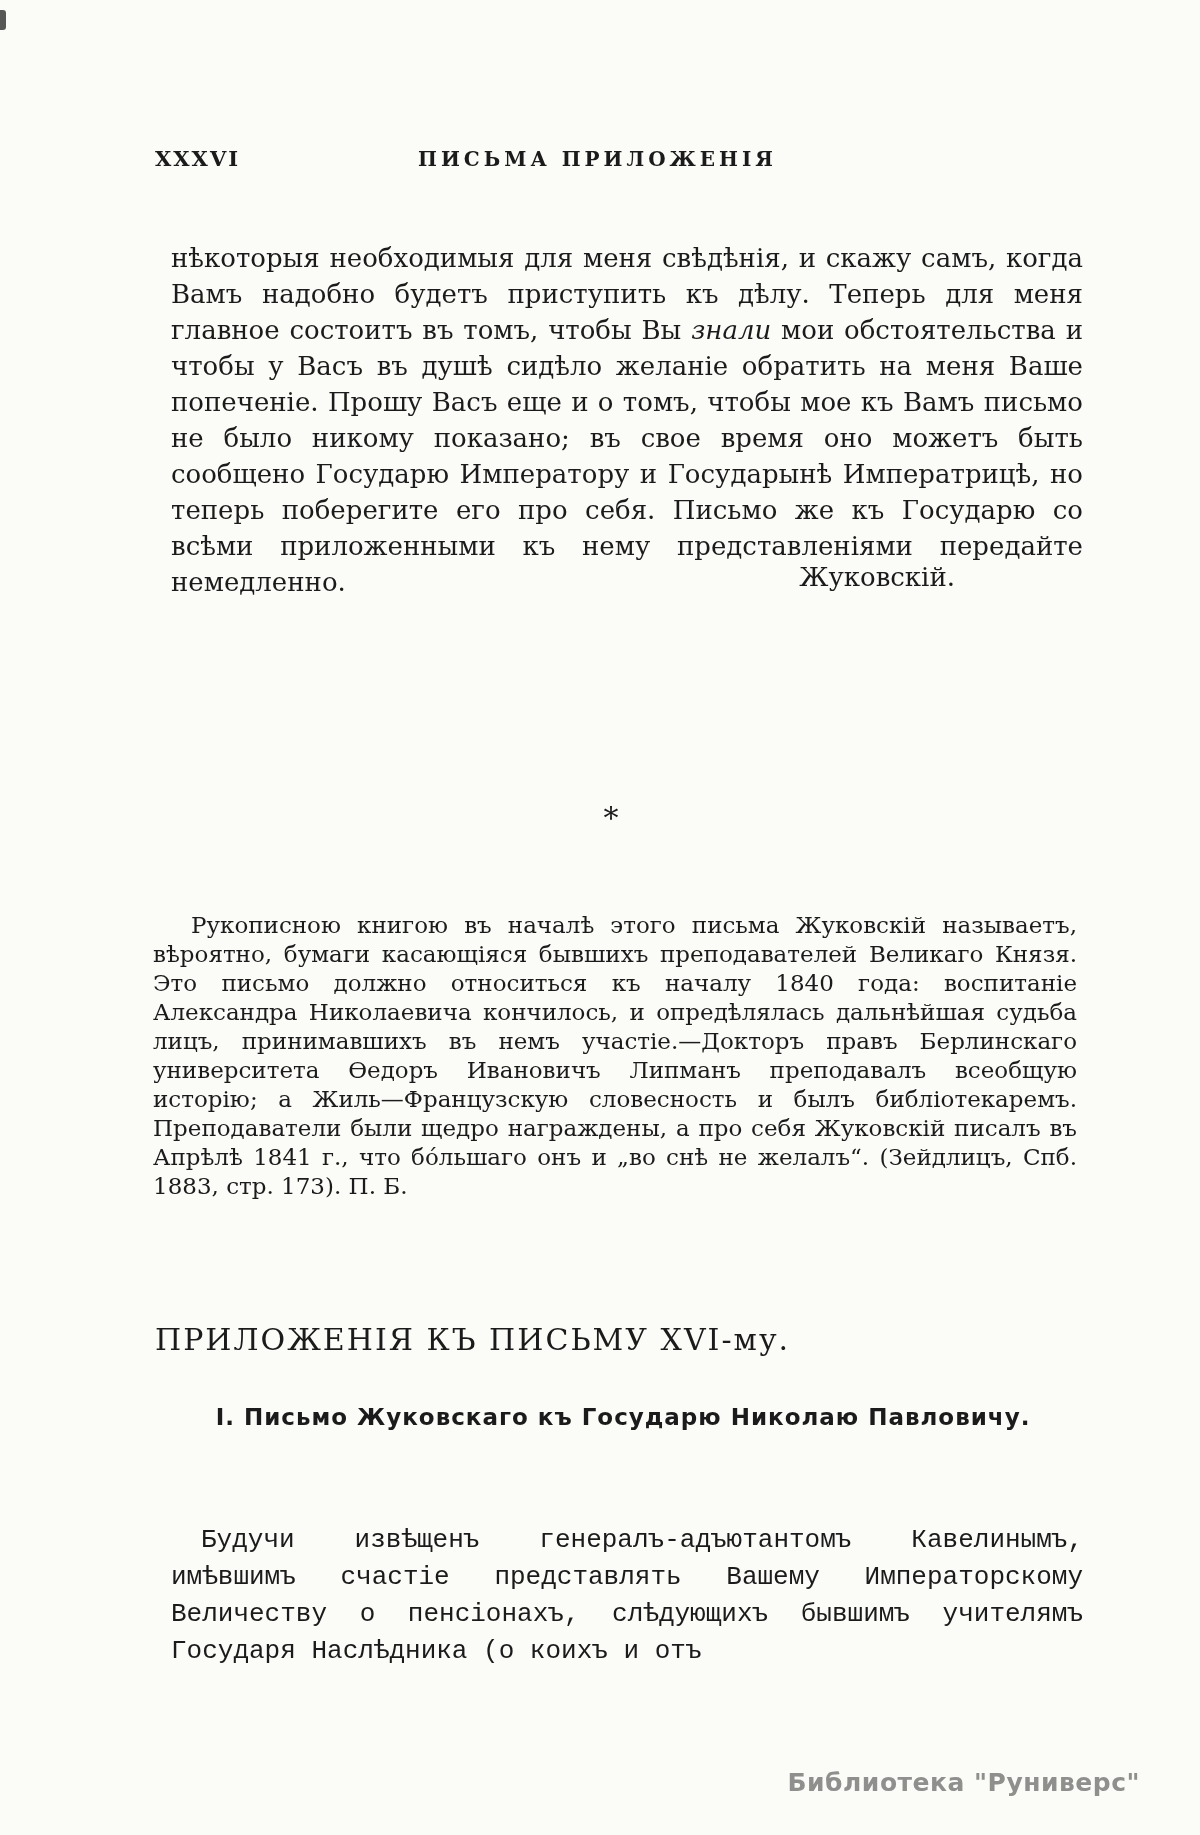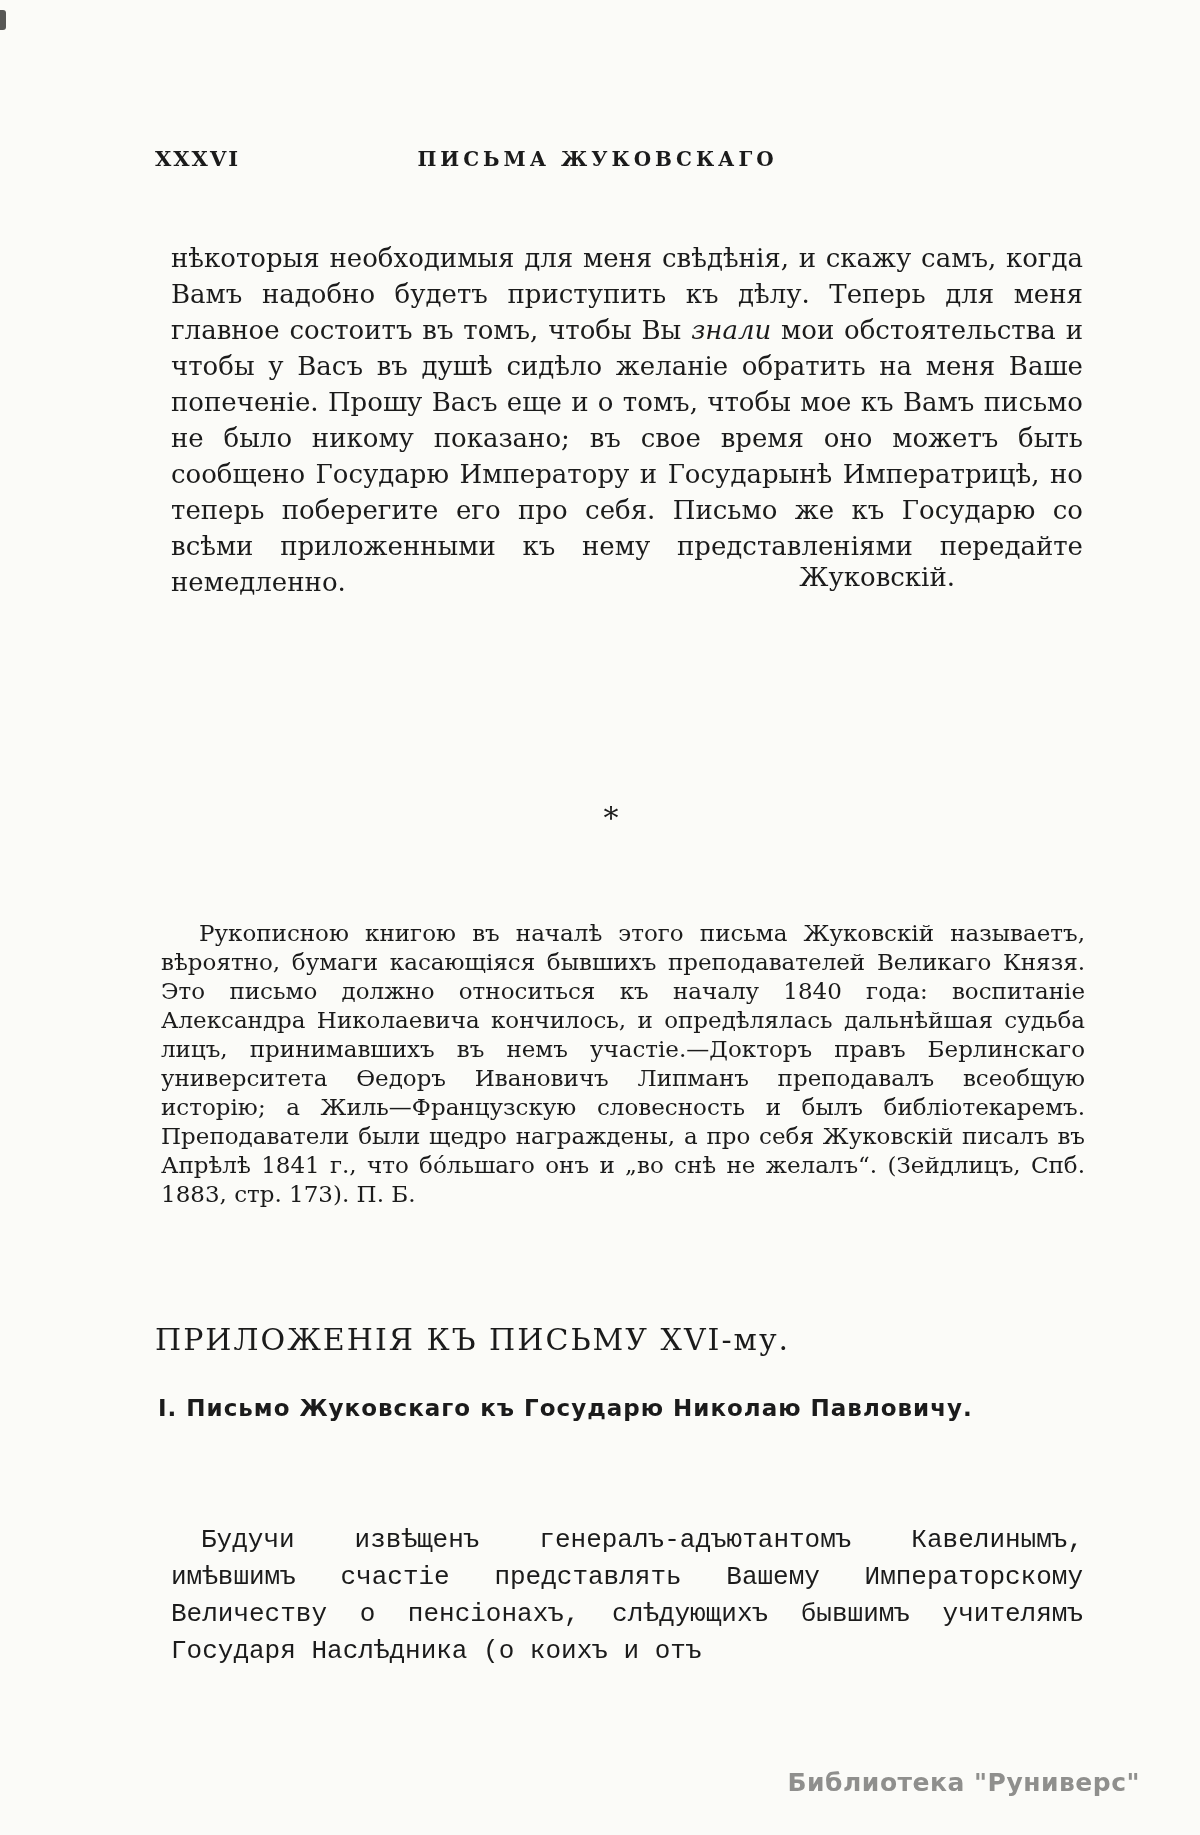--- a/index.html
+++ b/index.html
@@ -86,44 +86,44 @@
   .annotation {
     position: absolute;
     top: 908px;
     left: 150px;
     width: 924px;
     font-size: 23px;
     line-height: 29px;
     text-align: justify;
     text-align-last: left;
     text-indent: 38px;
-    margin: 11px;
+    margin: 3px;
   }
   .appendix-heading {
     position: absolute;
     top: 1322px;
     left: 155px;
     width: 912px;
     text-align: left;
     font-size: 30px;
     letter-spacing: 2px;
     margin: 0;
     font-weight: normal;
   }
   .appendix-subheading {
     position: absolute;
     top: 1392px;
     left: 155px;
     width: 912px;
-    text-align: left;
+    text-align: center;
     font-size: 23px;
     font-weight: bold;
     font-family: "DejaVu Sans", "Liberation Sans", sans-serif;
     letter-spacing: 1px;
-    margin: 3px;
+    margin: 12px;
   }
   .salutation {
     position: absolute;
     top: 1464px;
     left: 155px;
     width: 912px;
     text-align: center;
     font-size: 26px;
     margin: 0;
   }
@@ -141,21 +141,21 @@
 </style>
 </head>
 <body>
 
 <div class="page">
 
   <div class="scan-artifact"></div>
 
   <div class="running-header">
     <span class="page-number">XXXVI</span>
-    <span class="running-title">ПИСЬМА ЖУКОВСКАГО</span>
+    <span class="running-title">ПИСЬМА ПРИЛОЖЕНІЯ</span>
   </div>
 
   <p class="body-text para-1"><span>нѣкоторыя необходимыя для меня свѣдѣнія, и скажу самъ, когда Вамъ надобно будетъ приступить къ дѣлу. Теперь для меня главное состоитъ въ томъ, чтобы Вы </span><em>знали</em><span> мои обстоятельства и чтобы у Васъ въ душѣ сидѣло желаніе обратить на меня Ваше попеченіе. Прошу Васъ еще и о томъ, чтобы мое къ Вамъ письмо не было никому показано; въ свое время оно можетъ быть сообщено Государю Императору и Государынѣ Императрицѣ, но теперь поберегите его про себя. Письмо же къ Государю со всѣми приложенными къ нему представленіями передайте немедленно.</span></p>
 
   <p class="signature">Жуковскій.</p>
 
 
   <p class="separator-star">*</p>
 
   <p class="annotation">Рукописною книгою въ началѣ этого письма Жуковскій называетъ, вѣроятно, бумаги касающіяся бывшихъ преподавателей Великаго Князя. Это письмо должно относиться къ началу 1840 года: воспитаніе Александра Николаевича кончилось, и опредѣлялась дальнѣйшая судьба лицъ, принимавшихъ въ немъ участіе.—Докторъ правъ Берлинскаго университета Ѳедоръ Ивановичъ Липманъ преподавалъ всеобщую исторію; а Жиль—Французскую словесность и былъ библіотекаремъ. Преподаватели были щедро награждены, а про себя Жуковскій писалъ въ Апрѣлѣ 1841 г., что бо́льшаго онъ и „во снѣ не желалъ“. (Зейдлицъ, Спб. 1883, стр. 173). П. Б.</p>

